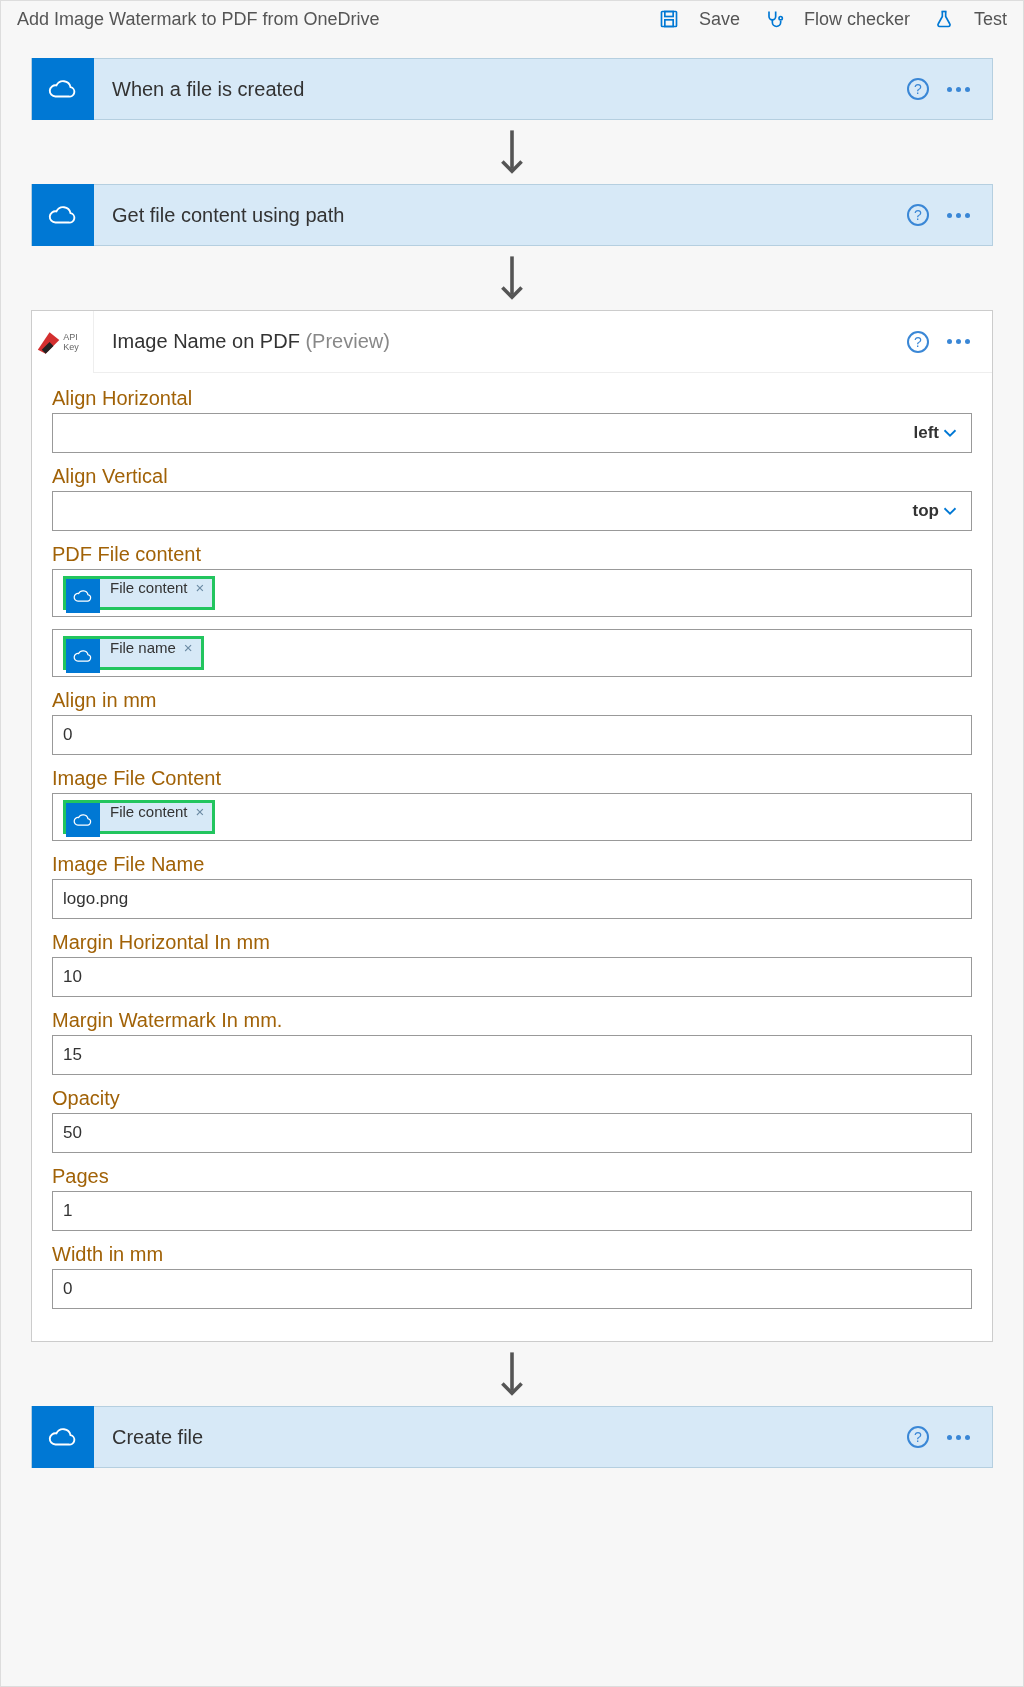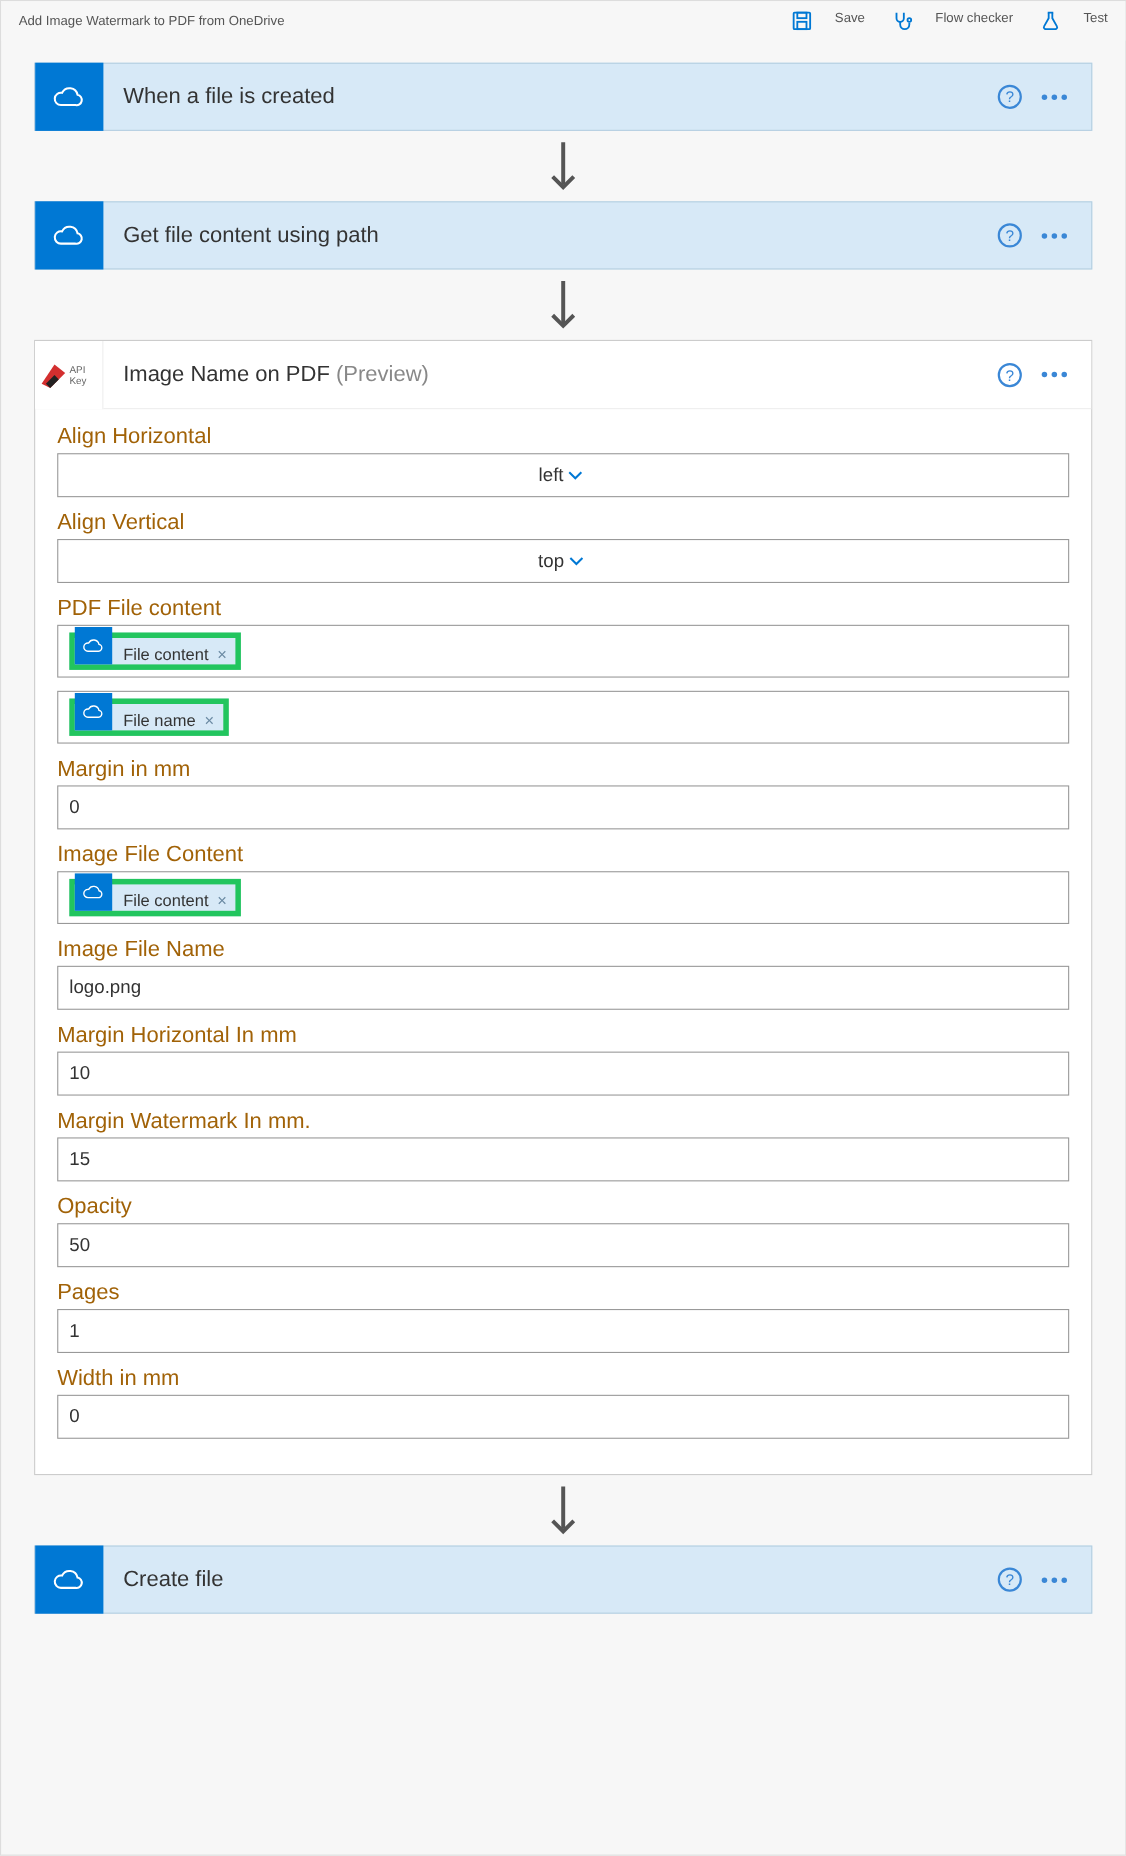--- a/index.html
+++ b/index.html
@@ -16,21 +16,21 @@
     background: #f7f7f7;
     position: relative;
     padding-bottom: 20px;
   }
   .topbar {
     display: flex;
     align-items: center;
     justify-content: space-between;
     padding: 8px 16px;
     background: #f7f7f7;
-    font-size: 12px;
+    font-size: 18px;
     color: #555;
   }
   .topbar-title { color: #555; }
   .topbar-actions { display: flex; gap: 24px; align-items: center; }
   .topbar-action {
     display: flex; align-items: flex-start; gap: 20px;
     color: #555; cursor: pointer;
   }
   .topbar-action svg { width: 20px; height: 20px; }
   .flow-area { padding: 20px 30px 0 30px; }
@@ -105,26 +105,26 @@
   .field-input {
     border: 1px solid #999;
     width: 100%;
     min-height: 40px;
     padding: 6px 10px;
     font-size: 17px;
     display: flex;
     align-items: center;
     background: #fff;
   }
-  .field-input.select { justify-content: center; }
+  .field-input.select { justify-content: flex-end; font-weight: bold; }
   .chevron-down { color: #0078d4; }
   .chip {
-    display: inline-flex; align-items: flex-end;
+    display: inline-flex; align-items: flex-start;
     background: #d7e9f7;
-    border: 5px solid #22c55e;
+    border: 3px solid #22c55e;
     height: 34px;
     padding-right: 8px;
     font-size: 15px;
     color: #333;
   }
   .chip-icon {
     width: 34px; height: 34px;
     background: #0078d4;
     display: flex; align-items: center; justify-content: center;
     margin-right: 10px;
@@ -293,21 +293,21 @@
                     <path d="M22 18H8a6 6 0 1 1 1-11.9A8 8 0 0 1 24 8a5 5 0 0 1-2 10z"></path>
                   </svg>
                 </div>
               <span>File name</span>
               <span class="chip-remove">×</span>
             </div>
           </div>
         </div>
 
         <div class="field">
-          <div class="field-label">Margin in mm</div>
+          <div class="field-label">Align in mm</div>
           <div class="field-input">
               <span>0</span>
             </div>
         </div>
 
         <div class="field">
           <div class="field-label">Image File Content</div>
           <div class="field-input">
             <div class="chip">
               <div class="chip-icon">

